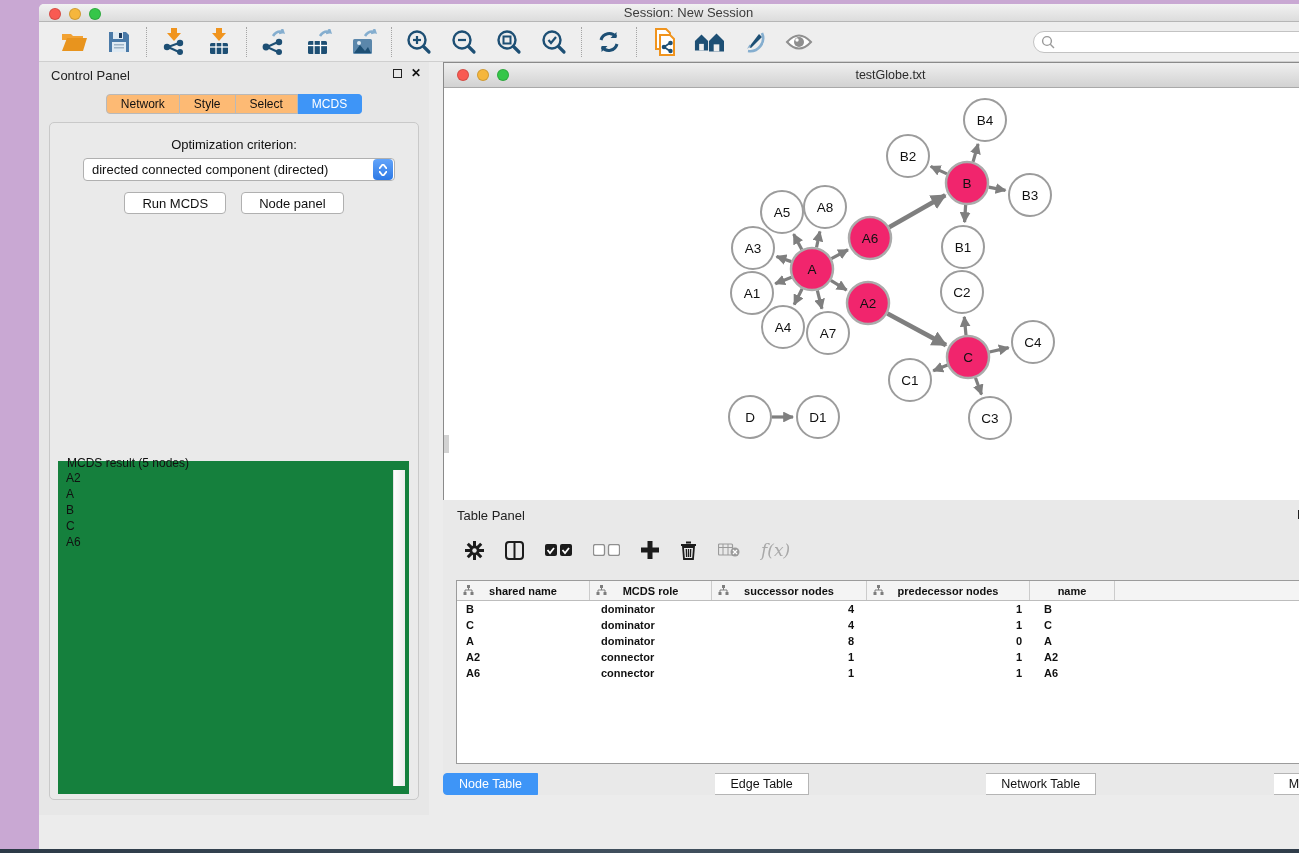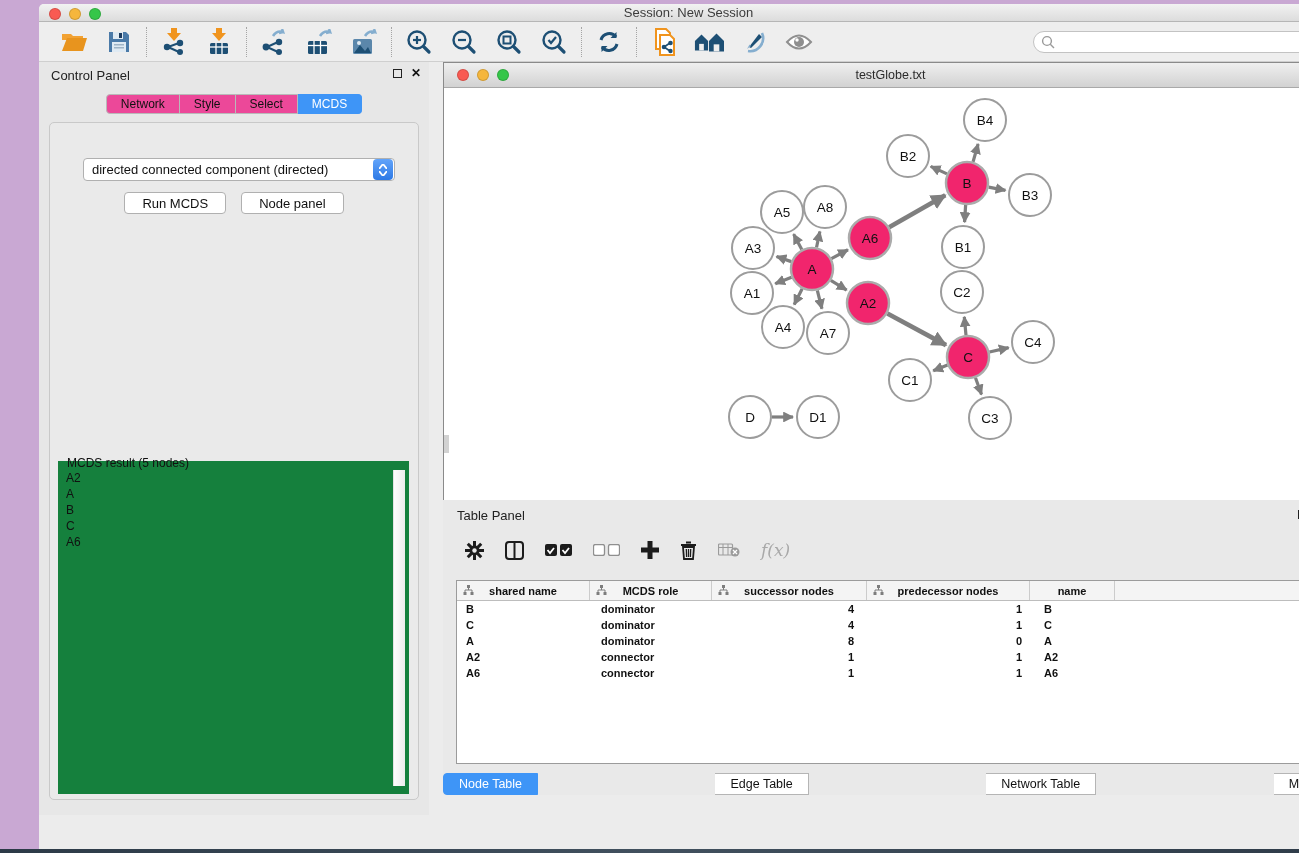--- a/index.html
+++ b/index.html
@@ -31,21 +31,21 @@
                display:flex; align-items:center; padding-left:7px; gap:4px; }
   .searchbox input { border:none; outline:none; flex:1; height:18px; font-size:12px; background:transparent; }
   
   #control-panel { position:absolute; left:0; top:58px; width:390px; height:753px; background:#e7e7e7; }
   .cp-head { position:relative; height:24px; }
   .cp-title { position:absolute; left:12px; top:6px; font-size:13px; color:#222; }
   .panel-btns { position:absolute; right:8px; top:6px; display:flex; gap:9px; align-items:center; }
   .float-btn { width:9px; height:9px; border:1.5px solid #222; }
   .close-btn { font-size:12px; font-weight:bold; color:#111; line-height:10px; }
   .cp-tabs { display:flex; justify-content:center; margin-top:8px; }
-  .tab { font-size:12px; height:20px; line-height:19px; padding:0 14px; background:#ec4899;
+  .tab { font-size:12px; height:20px; line-height:19px; padding:0 14px; background:#fdba74;
          border:1px solid #b9b9b9; border-left:none; color:#111; cursor:default; }
   .tab:first-child { border-left:1px solid #b9b9b9; border-radius:4px 0 0 4px; }
   .tab:last-child { border-radius:0 4px 4px 0; }
   .tab.active { background:#3e95f7; border-color:#3e95f7; color:#fff; }
   .cp-inner { position:absolute; left:10px; right:10px; top:60px; bottom:15px;
               background:#eaeaea; border:1px solid #c9c9c9; border-radius:5px; }
   .opt-label { text-align:center; margin-top:14px; font-size:13px; color:#111; }
   .selectbox { position:absolute; left:33px; right:23px; top:35px; height:23px; background:#fff;
                border:1px solid #b0b0b0; border-radius:4px; display:flex; align-items:center; }
   .selectbox .sel-text { flex:1; font-size:13px; padding-left:8px; color:#111; white-space:nowrap; }
@@ -307,20 +307,21 @@
           <div class="close-btn">✕</div>
         </div>
       </div>
       <div class="cp-tabs">
           <div class="tab">Network</div>
           <div class="tab">Style</div>
           <div class="tab">Select</div>
           <div class="tab active">MCDS</div>
         </div>
       <div class="cp-inner">
+        <div class="opt-label">Optimization criterion:</div>
         <div class="selectbox">
           <div class="sel-text">directed connected component (directed)</div>
           <div class="stepper">
             <svg width="8" height="5" viewBox="0 0 8 5">
                 <path d="M0 5 L4 0 L8 5" fill="none" stroke="#fff" stroke-width="1.8"></path>
               </svg>
             <svg width="8" height="5" viewBox="0 0 8 5">
                 <path d="M0 0 L4 5 L8 0" fill="none" stroke="#fff" stroke-width="1.8"></path>
               </svg>
           </div>

